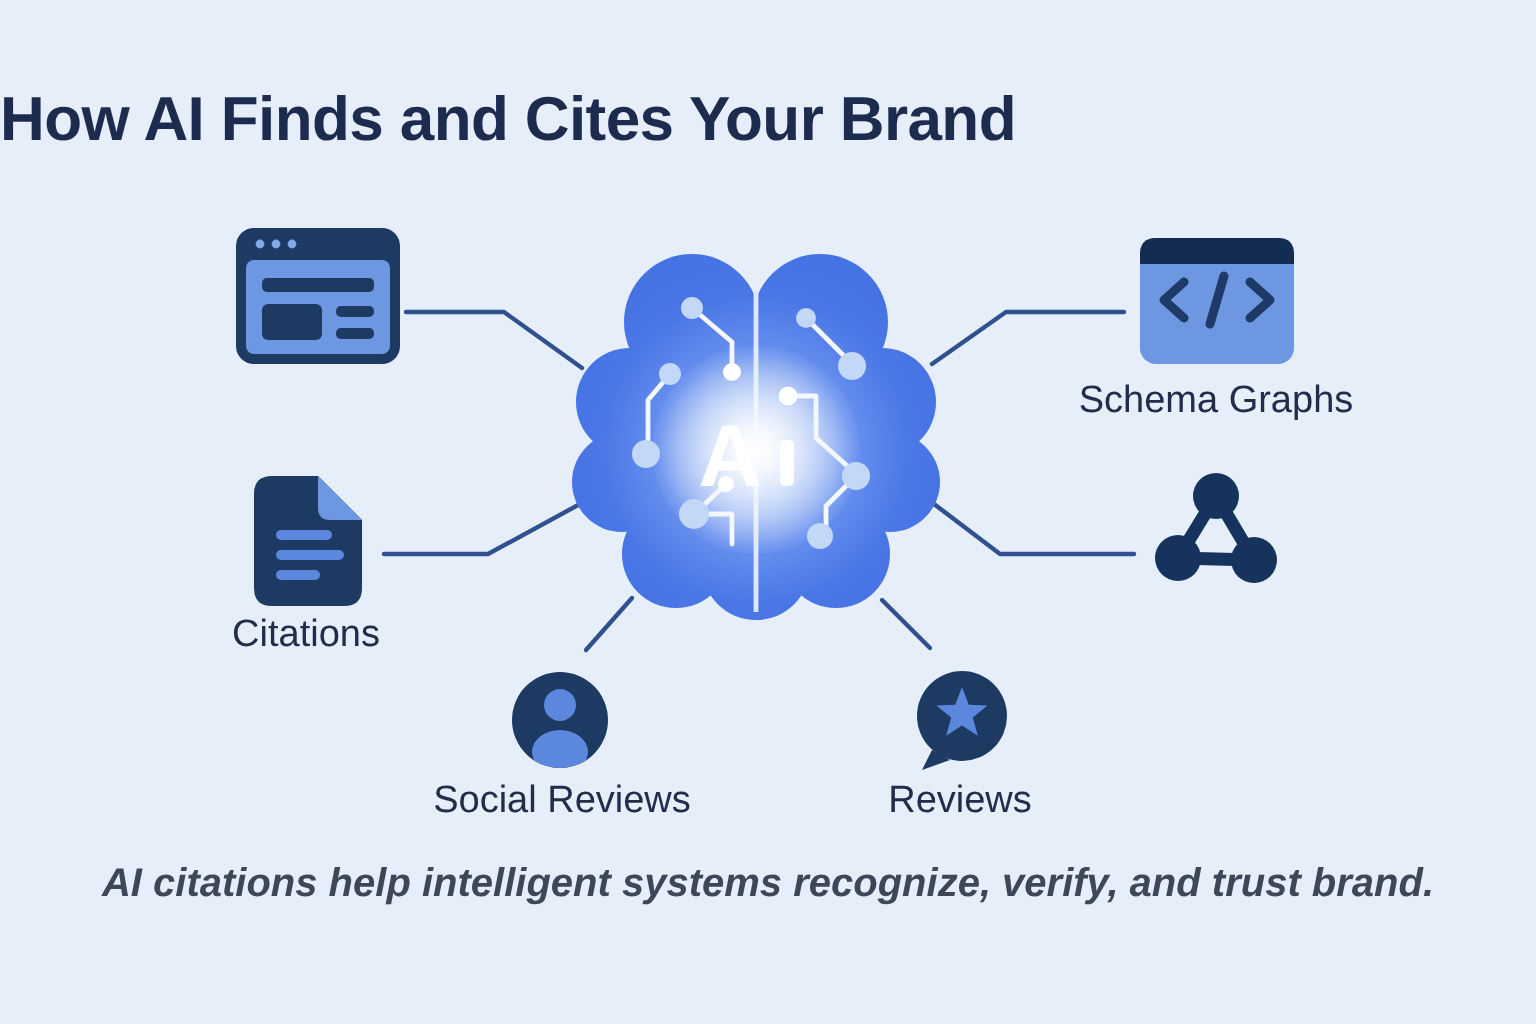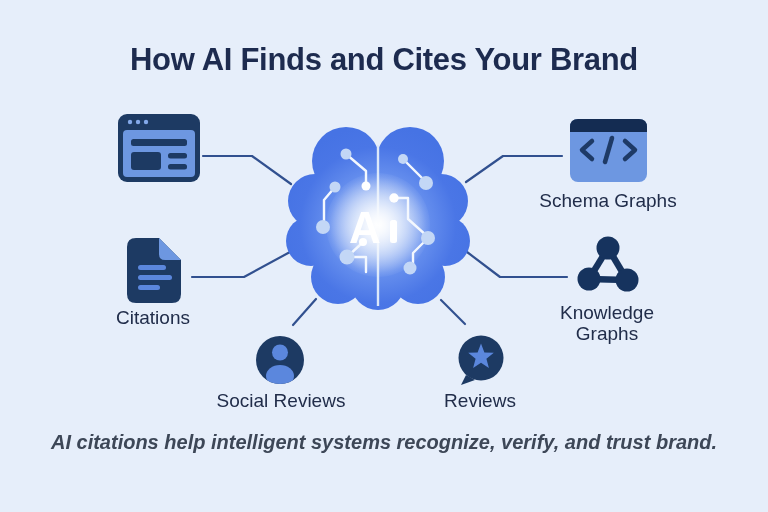--- a/index.html
+++ b/index.html
@@ -5,21 +5,21 @@
   html,body{margin:0;padding:0;}
   .stage{
     position:relative;
     width:768px;height:512px;
     background:#e6eefa;
     font-family:"Liberation Sans","DejaVu Sans",sans-serif;
     overflow:hidden;
   }
   .title{
     position:absolute;left:0;top:42px;width:768px;
-    text-align:center;
+    text-align:left;
     font-size:31px;font-weight:700;letter-spacing:-0.3px;
     color:#1d2b4f;
   }
   .caption{
     position:absolute;left:0;top:431px;width:768px;
     text-align:center;
     font-size:20px;font-style:italic;font-weight:600;
     color:#3d4757;
   }
   .node-label{
@@ -177,17 +177,16 @@
     </g>
     <circle cx="31" cy="13" r="11.5" fill="#16335e"></circle>
     <circle cx="12" cy="44" r="11.5" fill="#16335e"></circle>
     <circle cx="50" cy="45" r="11.5" fill="#16335e"></circle>
   </svg>
 
   <div class="node-label lbl-citations">Citations</div>
   <div class="node-label lbl-social">Social Reviews</div>
   <div class="node-label lbl-reviews">Reviews</div>
   <div class="node-label lbl-schema">Schema Graphs</div>
-  <div class="node-label lbl-knowledge">Knowledge Graphs</div>
 
   <div class="caption">AI citations help intelligent systems recognize, verify, and trust brand.</div>
 
 </div>
 
 </body></html>

